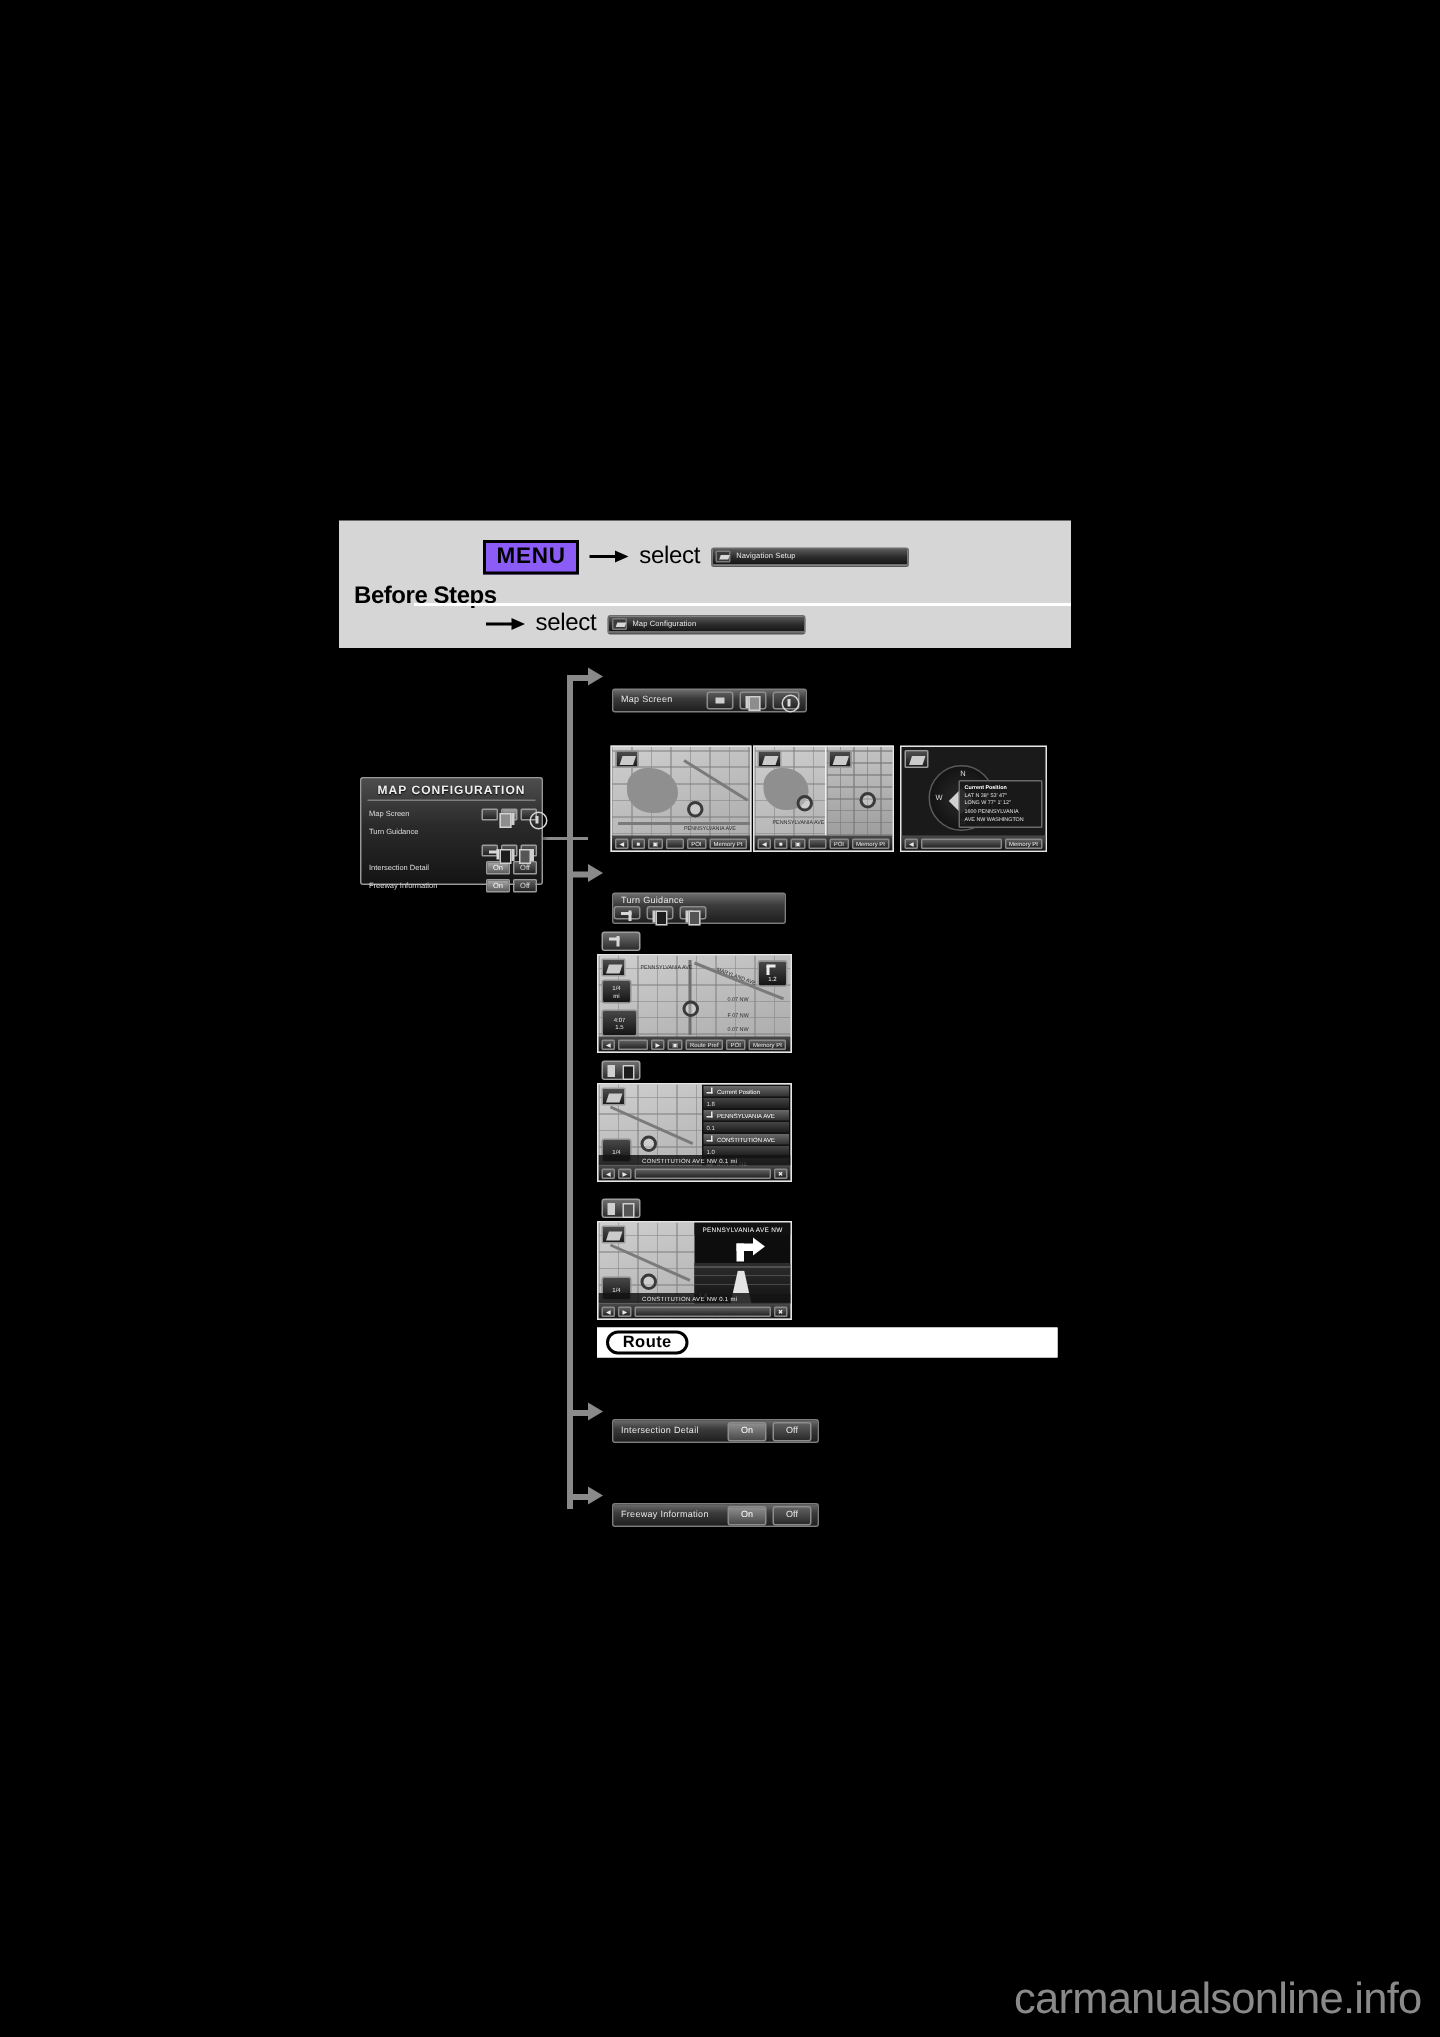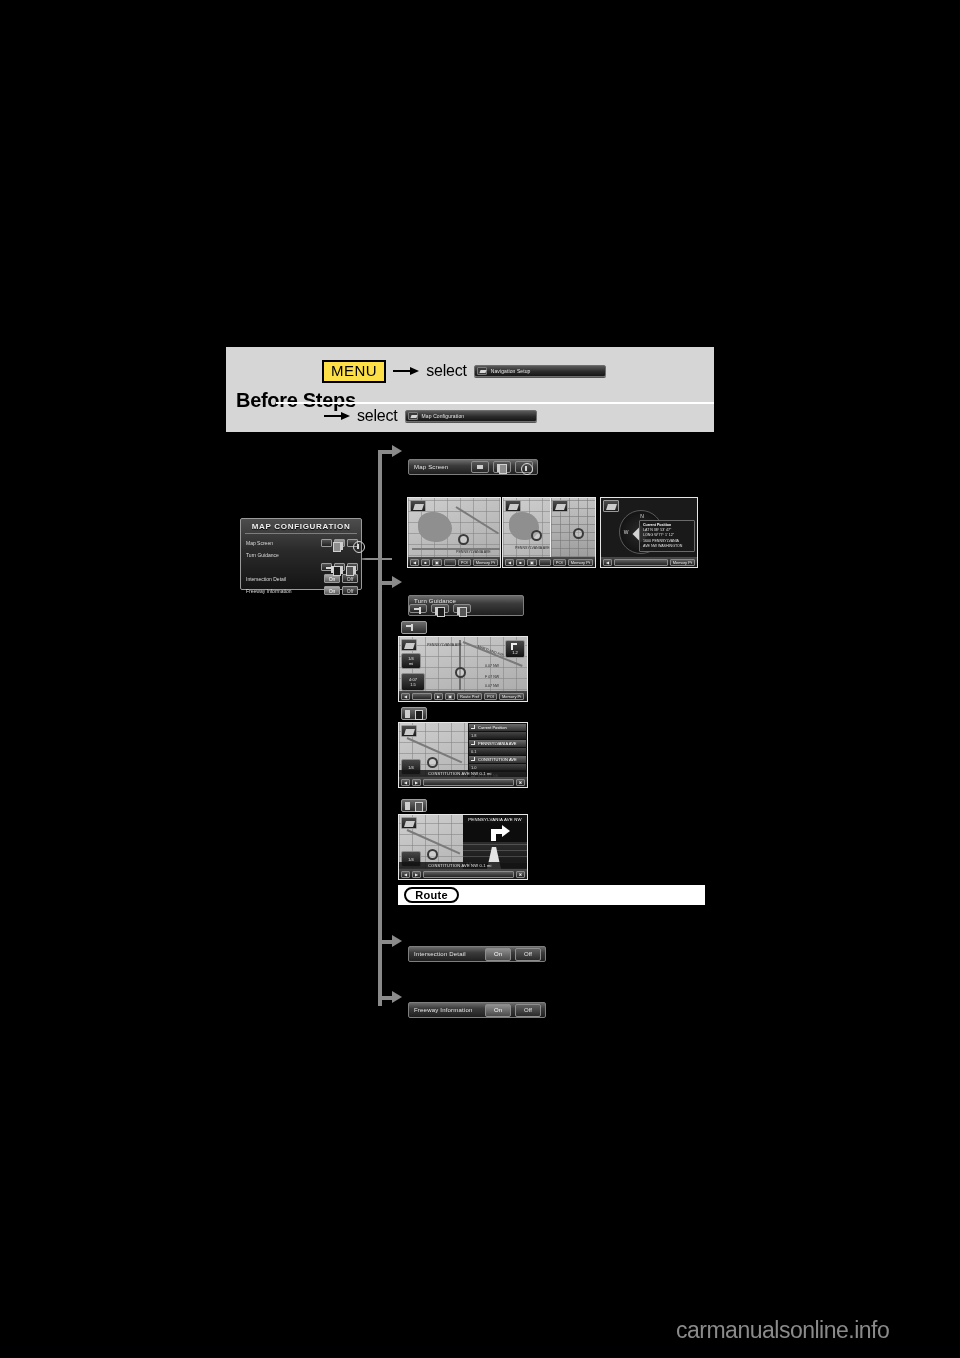--- a/index.html
+++ b/index.html
@@ -10,32 +10,32 @@
     color:#fff; overflow:hidden;
   }
 
   
   #before-steps {
     position:absolute; left:226px; top:347px; width:488px; height:85px;
     background:#d6d6d6; color:#000;
   }
   #before-steps .bs-label {
     position:absolute; left:10px; top:42px;
-    font-size:20px; font-weight:bold; letter-spacing:-0.3px;
+    font-size:16px; font-weight:bold; letter-spacing:-0.3px;
     font-family:"Liberation Sans", sans-serif;
   }
   #before-steps .bs-rule {
     position:absolute; left:50px; top:55px; width:438px; height:2px; background:#fff;
   }
   .bs-row { position:absolute; display:flex; align-items:center; gap:7px; }
   .bs-row.r1 { left:96px; top:13px; }
   .bs-row.r2 { left:98px; top:60px; }
   .menu-key {
-    border:2px solid #000; background:#fde047; color:#000;
-    font-size:15px; font-weight:normal; padding:1px 7px 2px 7px;
+    border:2px solid #000; background:#8b5cf6; color:#000;
+    font-size:15px; font-weight:bold; padding:1px 7px 2px 7px;
     letter-spacing:0.5px; line-height:1.05;
   }
   .arrow-r {
     width:26px; height:9px; position:relative; display:inline-block;
   }
   .arrow-r::before {
     content:""; position:absolute; left:0; top:3px; width:18px; height:2px; background:#000;
   }
   .arrow-r::after {
     content:""; position:absolute; right:0; top:0px;
@@ -306,21 +306,21 @@
     color:#000; font-size:11px; font-weight:bold; letter-spacing:.3px;
     display:flex; align-items:center; justify-content:center;
   }
 
   
   #tabs { position:absolute; right:0; top:0; width:220px; height:1358px; }
 
   
   #watermark {
     position:absolute; left:676px; top:1317px;
-    font-size:23px; color:#8a8a8a; letter-spacing:-0.5px;
+    font-size:29px; color:#8a8a8a; letter-spacing:-0.5px;
     font-family:"Liberation Sans", sans-serif;
   }
 </style>
 </head>
 <body>
 
 <div id="before-steps">
   <div class="bs-label">Before Steps</div>
   <div class="bs-rule"></div>
 

